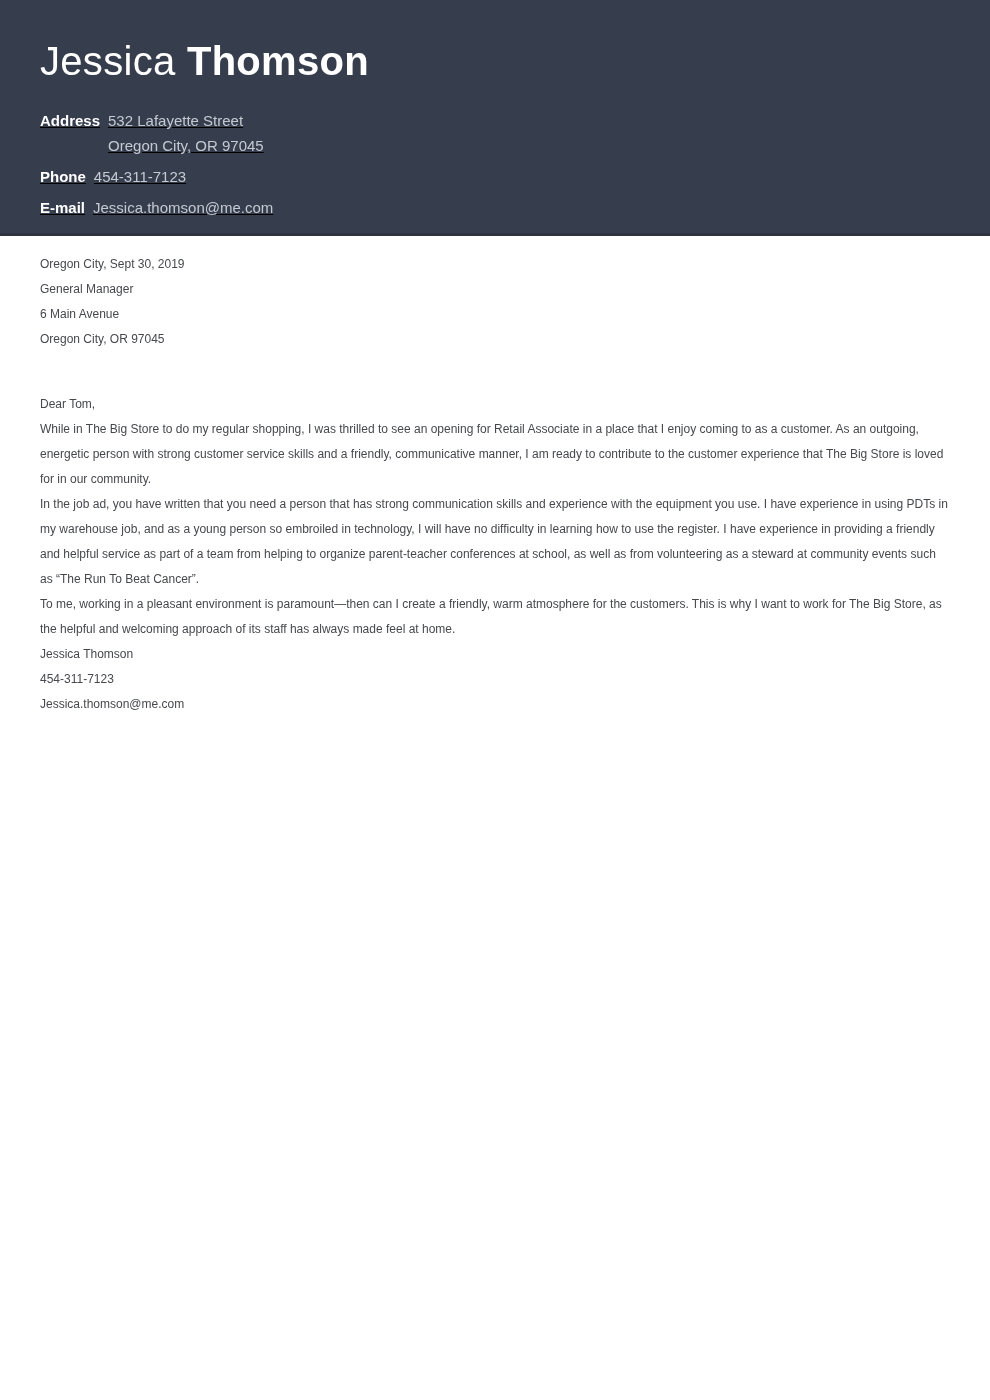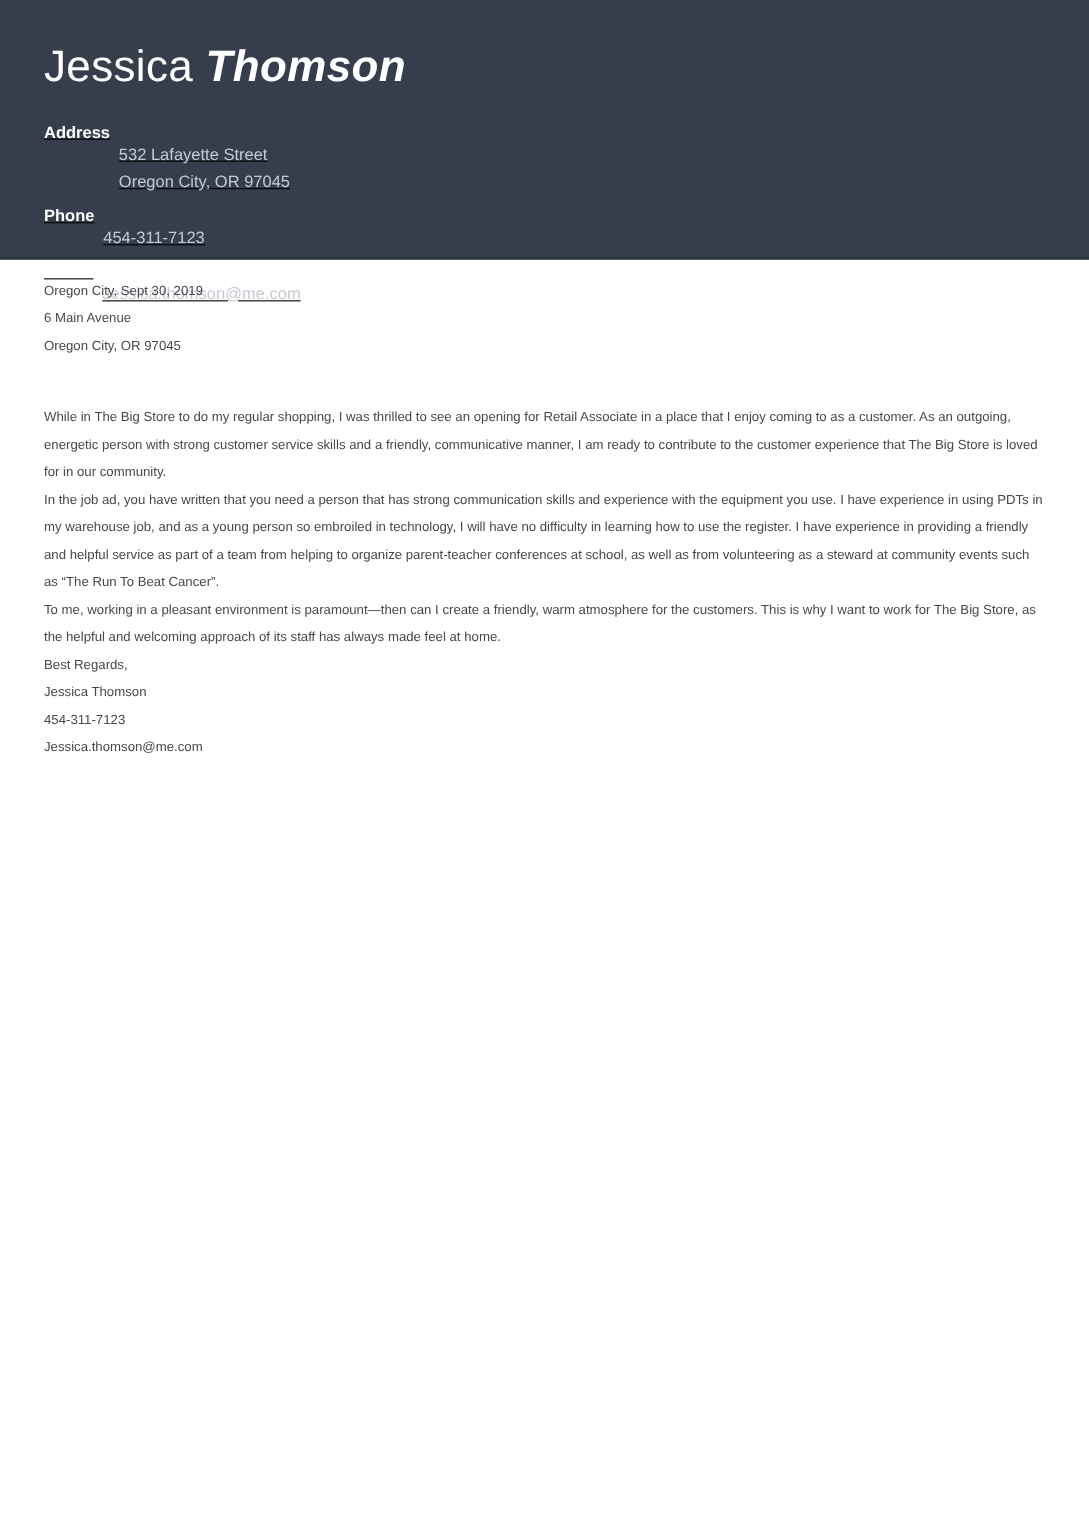--- a/index.html
+++ b/index.html
@@ -30,21 +30,20 @@
     margin: 0;
     padding-top: 41px;
     font-size: 40px;
     line-height: 40px;
     font-weight: 400;
     color: var(--header-text, #ffffff);
     letter-spacing: 0.3px;
   }
   .name .last {
     font-weight: 700;
-    font-style: italic;
   }
   .contact {
     margin-top: 27px;
     font-size: 15px;
     line-height: 25px;
     text-decoration: underline;
   }
   .contact-row {
     display: flex;
     gap: 8px;
@@ -54,21 +53,20 @@
     margin-top: 6px;
     text-align: center;
   }
   .contact-label {
     font-weight: 700;
     color: var(--header-text, #ffffff);
     white-space: nowrap;
   }
   .contact-value {
     color: var(--header-muted, #c5cad2);
-    margin-top: 20px;
   }
   
   .letter {
     box-sizing: border-box;
     padding: 16px 42px 0 40px;
     font-size: 12px;
     line-height: 25px;
     color: var(--body-text, #46484c);
   }
   .letter p {
@@ -105,33 +103,34 @@
         <span class="contact-value">Jessica.thomson@me.com</span>
       </div>
     </div>
   </div>
 
   <div class="letter">
 
     <p class="date-line">Oregon City, Sept 30, 2019</p>
 
     <div class="recipient">
+      <div>General Manager</div>
       <div>6 Main Avenue</div>
       <div>Oregon City, OR 97045</div>
     </div>
 
+    <p class="salutation">Dear Tom,</p>
 
     <p class="para">While in The Big Store to do my regular shopping, I was thrilled to see an opening for Retail Associate in a place that I enjoy coming to as a customer. As an outgoing, energetic person with strong customer service skills and a friendly, communicative manner, I am ready to contribute to the customer experience that The Big Store is loved for in our community.</p>
 
     <p class="para">In the job ad, you have written that you need a person that has strong communication skills and experience with the equipment you use. I have experience in using PDTs in my warehouse job, and as a young person so embroiled in technology, I will have no difficulty in learning how to use the register. I have experience in providing a friendly and helpful service as part of a team from helping to organize parent-teacher conferences at school, as well as from volunteering as a steward at community events such as “The Run To Beat Cancer”.</p>
 
     <p class="para">To me, working in a pleasant environment is paramount—then can I create a friendly, warm atmosphere for the customers. This is why I want to work for The Big Store, as the helpful and welcoming approach of its staff has always made feel at home.</p>
 
 
-    <p class="closing">Best Regards,</p>
 
     <div class="signature">
       <div>Jessica Thomson</div>
       <div>454-311-7123</div>
       <div>Jessica.thomson@me.com</div>
     </div>
 
   </div>
 </div>
 

